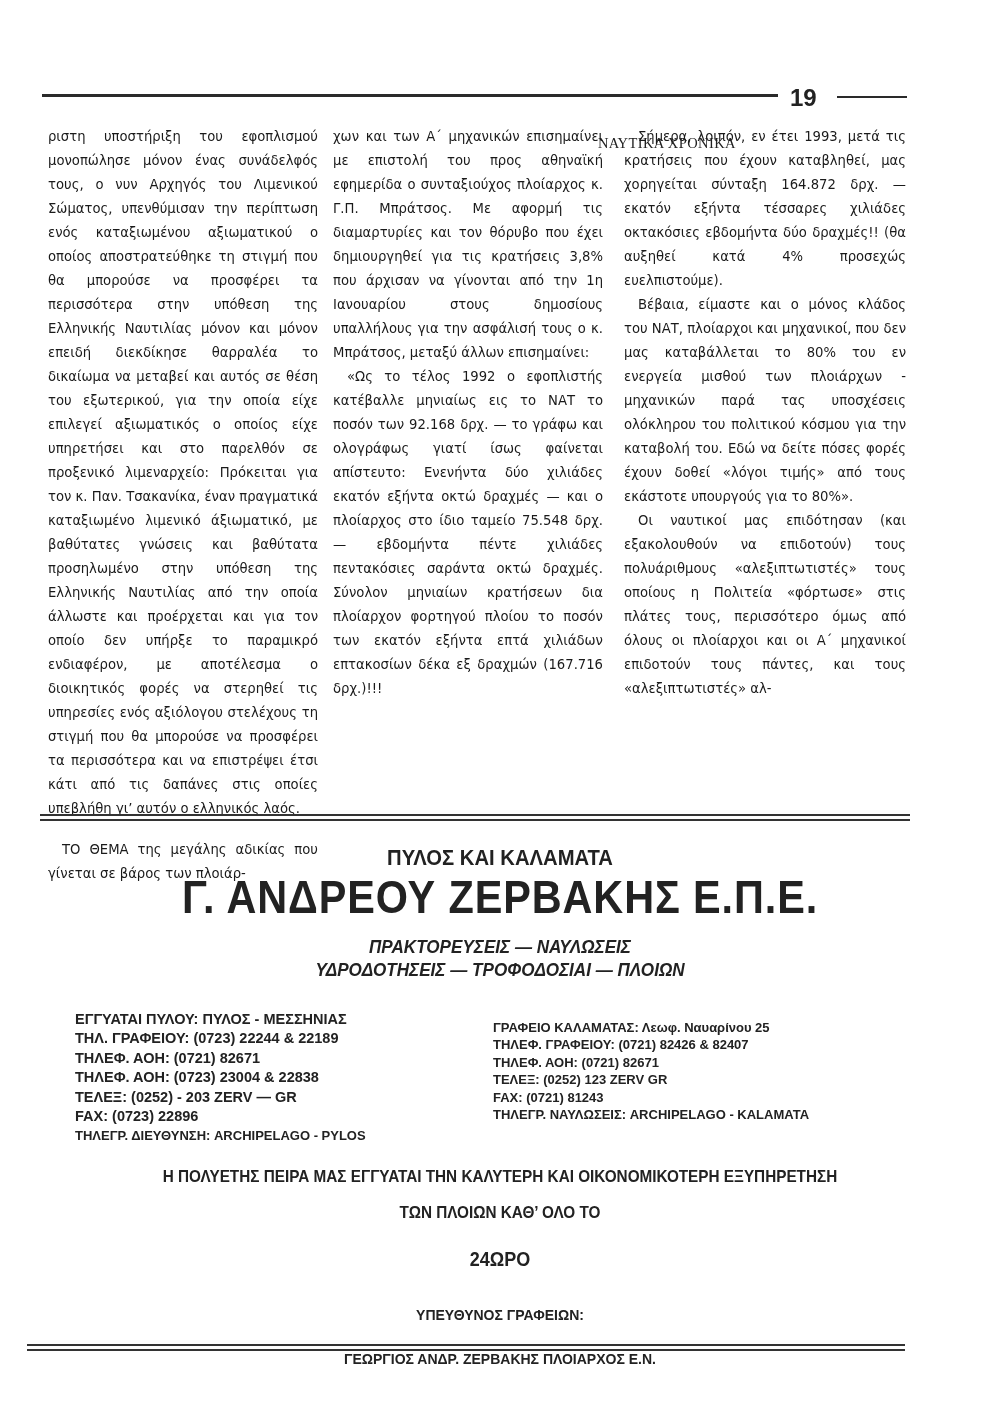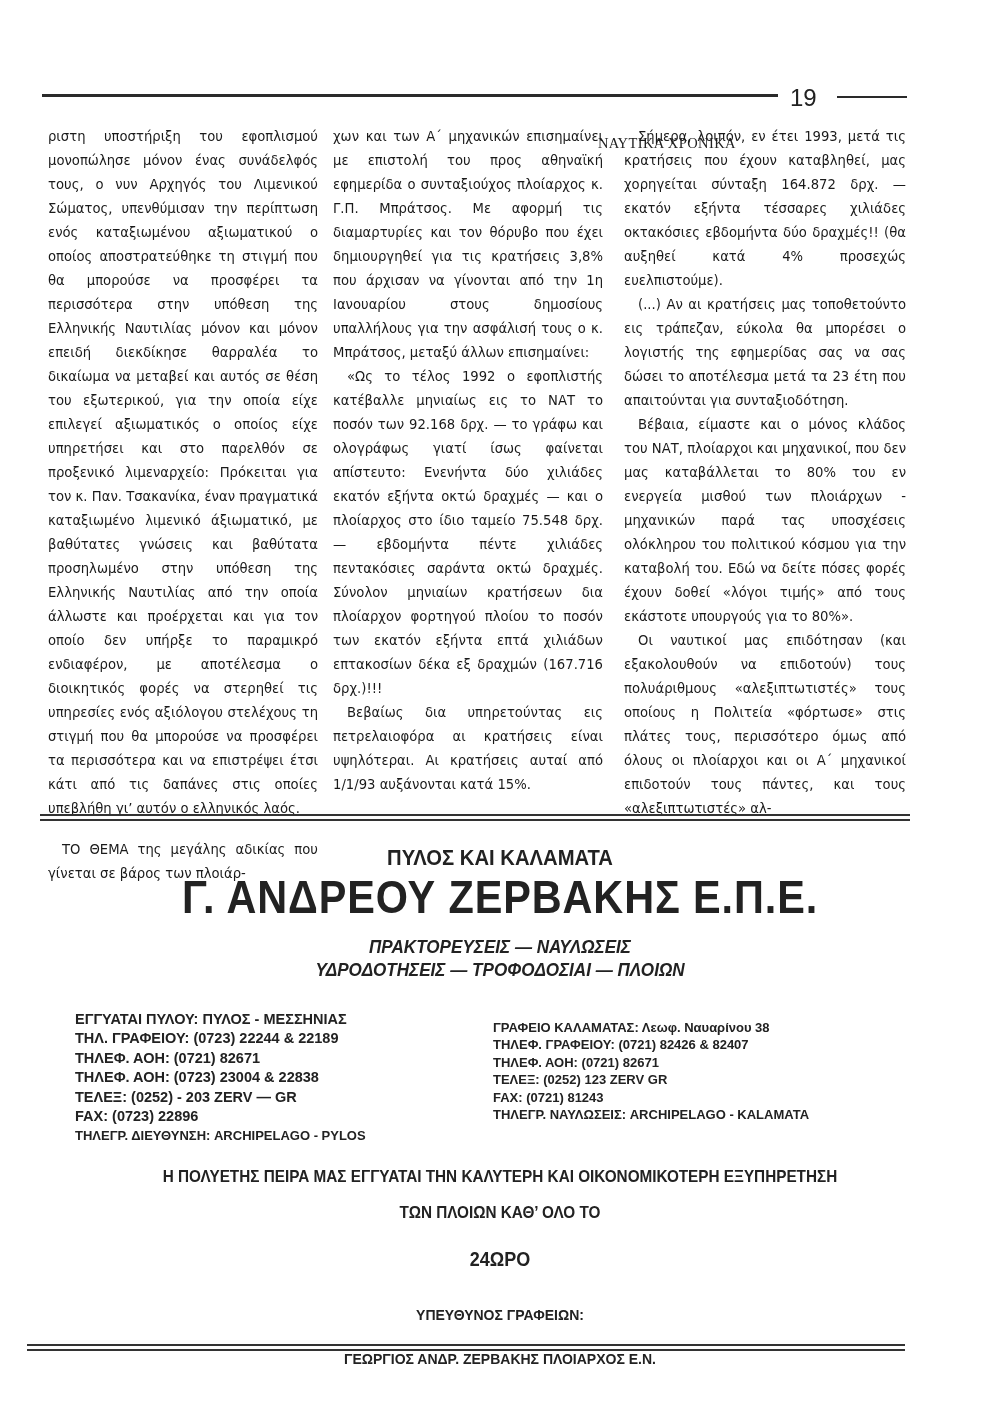--- a/index.html
+++ b/index.html
@@ -2,21 +2,21 @@
 <html><head>
   <meta charset="utf-8">
   <style>
     html, body { margin: 0; padding: 0; }
     body {
       width: 1000px; height: 1414px; background: #ffffff; position: relative; overflow: hidden;
       font-family: "DejaVu Sans", sans-serif; color: #1a1a1a;
     }
     .header-rule-left { position: absolute; left: 42px; top: 94px; width: 736px; height: 3px; background: #2a2a2a; }
     .header-rule-right { position: absolute; left: 837px; top: 96px; width: 70px; height: 2px; background: #2a2a2a; }
-    .page-number { position: absolute; left: 790px; top: 84px; font-family: "Liberation Sans", sans-serif; font-weight: normal; font-size: 24px; color: #222; }
+    .page-number { position: absolute; left: 790px; top: 84px; font-family: "Liberation Sans", sans-serif; font-weight: bold; font-size: 24px; color: #222; }
     .running-head { position: absolute; left: 598px; top: 103px; font-family: Liberation Serif, serif; font-size: 14.5px; letter-spacing: 0.4px; color: #222; margin-top: 32px; }
 
     .columns { position: absolute; left: 48px; top: 125px; width: 862px; height: 690px; }
     .col { position: absolute; top: 0; width: 270px; }
     .col-1 { left: 0; }
     .col-2 { left: 285px; }
     .col-3 { left: 576px; width: 282px; }
     .col p { margin: 0; font-size: 13.2px; line-height: 24px; text-align: justify; }
     .col p.indent { text-indent: 14px; }
     .col p.gap { margin-top: 17px; }
@@ -54,25 +54,23 @@
 <div class="running-head">ΝΑΥΤΙΚΑ ΧΡΟΝΙΚΑ</div>
 
 <div class="columns">
   <div class="col col-1">
     <p>ριστη υποστήριξη του εφοπλισμού μονοπώλησε μόνον ένας συνάδελφός τους, ο νυν Αρχηγός του Λιμενικού Σώματος, υπενθύμισαν την περίπτωση ενός καταξιωμένου αξιωματικού ο οποίος αποστρατεύθηκε τη στιγμή που θα μπορούσε να προσφέρει τα περισσότερα στην υπόθεση της Ελληνικής Ναυτιλίας μόνον και μόνον επειδή διεκδίκησε θαρραλέα το δικαίωμα να μεταβεί και αυτός σε θέση του εξωτερικού, για την οποία είχε επιλεγεί αξιωματικός ο οποίος είχε υπηρετήσει και στο παρελθόν σε προξενικό λιμεναρχείο: Πρόκειται για τον κ. Παν. Τσακανίκα, έναν πραγματικά καταξιωμένο λιμενικό άξιωματικό, με βαθύτατες γνώσεις και βαθύτατα προσηλωμένο στην υπόθεση της Ελληνικής Ναυτιλίας από την οποία άλλωστε και προέρχεται και για τον οποίο δεν υπήρξε το παραμικρό ενδιαφέρον, με αποτέλεσμα ο διοικητικός φορές να στερηθεί τις υπηρεσίες ενός αξιόλογου στελέχους τη στιγμή που θα μπορούσε να προσφέρει τα περισσότερα και να επιστρέψει έτσι κάτι από τις δαπάνες στις οποίες υπεβλήθη γι’ αυτόν ο ελληνικός λαός.</p>
     <p class="indent gap">ΤΟ ΘΕΜΑ της μεγάλης αδικίας που γίνεται σε βάρος των πλοιάρ-</p>
   </div>
   <div class="col col-2">
     <p>χων και των Α΄ μηχανικών επισημαίνει με επιστολή του προς αθηναϊκή εφημερίδα ο συνταξιούχος πλοίαρχος κ. Γ.Π. Μπράτσος. Με αφορμή τις διαμαρτυρίες και τον θόρυβο που έχει δημιουργηθεί για τις κρατήσεις 3,8% που άρχισαν να γίνονται από την 1η Ιανουαρίου στους δημοσίους υπαλλήλους για την ασφάλισή τους ο κ. Μπράτσος, μεταξύ άλλων επισημαίνει:</p>
     <p class="indent">«Ως το τέλος 1992 ο εφοπλιστής κατέβαλλε μηνιαίως εις το ΝΑΤ το ποσόν των 92.168 δρχ. — το γράφω και ολογράφως γιατί ίσως φαίνεται απίστευτο: Ενενήντα δύο χιλιάδες εκατόν εξήντα οκτώ δραχμές — και ο πλοίαρχος στο ίδιο ταμείο 75.548 δρχ. — εβδομήντα πέντε χιλιάδες πεντακόσιες σαράντα οκτώ δραχμές. Σύνολον μηνιαίων κρατήσεων δια πλοίαρχον φορτηγού πλοίου το ποσόν των εκατόν εξήντα επτά χιλιάδων επτακοσίων δέκα εξ δραχμών (167.716 δρχ.)!!!</p>
-    <p class="indent">Βεβαίως δια υπηρετούντας εις πετρελαιοφόρα αι κρατήσεις είναι υψηλότεραι. Αι κρατήσεις αυταί από 1/1/93 αυξάνονται κατά 15%.</p>
   </div>
   <div class="col col-3">
     <p class="indent">Σήμερα, λοιπόν, εν έτει 1993, μετά τις κρατήσεις που έχουν καταβληθεί, μας χορηγείται σύνταξη 164.872 δρχ. — εκατόν εξήντα τέσσαρες χιλιάδες οκτακόσιες εβδομήντα δύο δραχμές!! (θα αυξηθεί κατά 4% προσεχώς ευελπιστούμε).</p>
-    <p class="indent">(...) Αν αι κρατήσεις μας τοποθετούντο εις τράπεζαν, εύκολα θα μπορέσει ο λογιστής της εφημερίδας σας να σας δώσει το αποτέλεσμα μετά τα 23 έτη που απαιτούνται για συνταξιοδότηση.</p>
     <p class="indent">Βέβαια, είμαστε και ο μόνος κλάδος του ΝΑΤ, πλοίαρχοι και μηχανικοί, που δεν μας καταβάλλεται το 80% του εν ενεργεία μισθού των πλοιάρχων - μηχανικών παρά τας υποσχέσεις ολόκληρου του πολιτικού κόσμου για την καταβολή του. Εδώ να δείτε πόσες φορές έχουν δοθεί «λόγοι τιμής» από τους εκάστοτε υπουργούς για το 80%».</p>
     <p class="indent">Οι ναυτικοί μας επιδότησαν (και εξακολουθούν να επιδοτούν) τους πολυάριθμους «αλεξιπτωτιστές» τους οποίους η Πολιτεία «φόρτωσε» στις πλάτες τους, περισσότερο όμως από όλους οι πλοίαρχοι και οι Α΄ μηχανικοί επιδοτούν τους πάντες, και τους «αλεξιπτωτιστές» αλ-</p>
   </div>
 </div>
 
 <div class="ad-rule-top1"></div>
 <div class="ad-rule-top2"></div>
 
 <div class="ad">
   <div class="ad-center ad-location">ΠΥΛΟΣ ΚΑΙ ΚΑΛΑΜΑΤΑ</div>
@@ -84,21 +82,21 @@
     <div>ΕΓΓΥΑΤΑΙ ΠΥΛΟΥ: ΠΥΛΟΣ - ΜΕΣΣΗΝΙΑΣ</div>
     <div>ΤΗΛ. ΓΡΑΦΕΙΟΥ: (0723) 22244 &amp; 22189</div>
     <div>ΤΗΛΕΦ. ΑΟΗ: (0721) 82671</div>
     <div>ΤΗΛΕΦ. ΑΟΗ: (0723) 23004 &amp; 22838</div>
     <div>ΤΕΛΕΞ: (0252) - 203 ZERV — GR</div>
     <div>FAX: (0723) 22896</div>
     <div class="last">ΤΗΛΕΓΡ. ΔΙΕΥΘΥΝΣΗ: ARCHIPELAGO - PYLOS</div>
   </div>
 
   <div class="office office-kalamata">
-    <div>ΓΡΑΦΕΙΟ ΚΑΛΑΜΑΤΑΣ: Λεωφ. Ναυαρίνου 38</div>
+    <div>ΓΡΑΦΕΙΟ ΚΑΛΑΜΑΤΑΣ: Λεωφ. Ναυαρίνου 25</div>
     <div>ΤΗΛΕΦ. ΓΡΑΦΕΙΟΥ: (0721) 82426 &amp; 82407</div>
     <div>ΤΗΛΕΦ. ΑΟΗ: (0721) 82671</div>
     <div>ΤΕΛΕΞ: (0252) 123 ZERV GR</div>
     <div>FAX: (0721) 81243</div>
     <div>ΤΗΛΕΓΡ. ΝΑΥΛΩΣΕΙΣ: ARCHIPELAGO - KALAMATA</div>
   </div>
 
   <div class="ad-center ad-slogan-1">Η ΠΟΛΥΕΤΗΣ ΠΕΙΡΑ ΜΑΣ ΕΓΓΥΑΤΑΙ ΤΗΝ ΚΑΛΥΤΕΡΗ ΚΑΙ ΟΙΚΟΝΟΜΙΚΟΤΕΡΗ ΕΞΥΠΗΡΕΤΗΣΗ</div>
   <div class="ad-center ad-slogan-2">ΤΩΝ   ΠΛΟΙΩΝ ΚΑΘ’ ΟΛΟ ΤΟ</div>
   <div class="ad-center ad-slogan-3">24ΩΡΟ</div>

